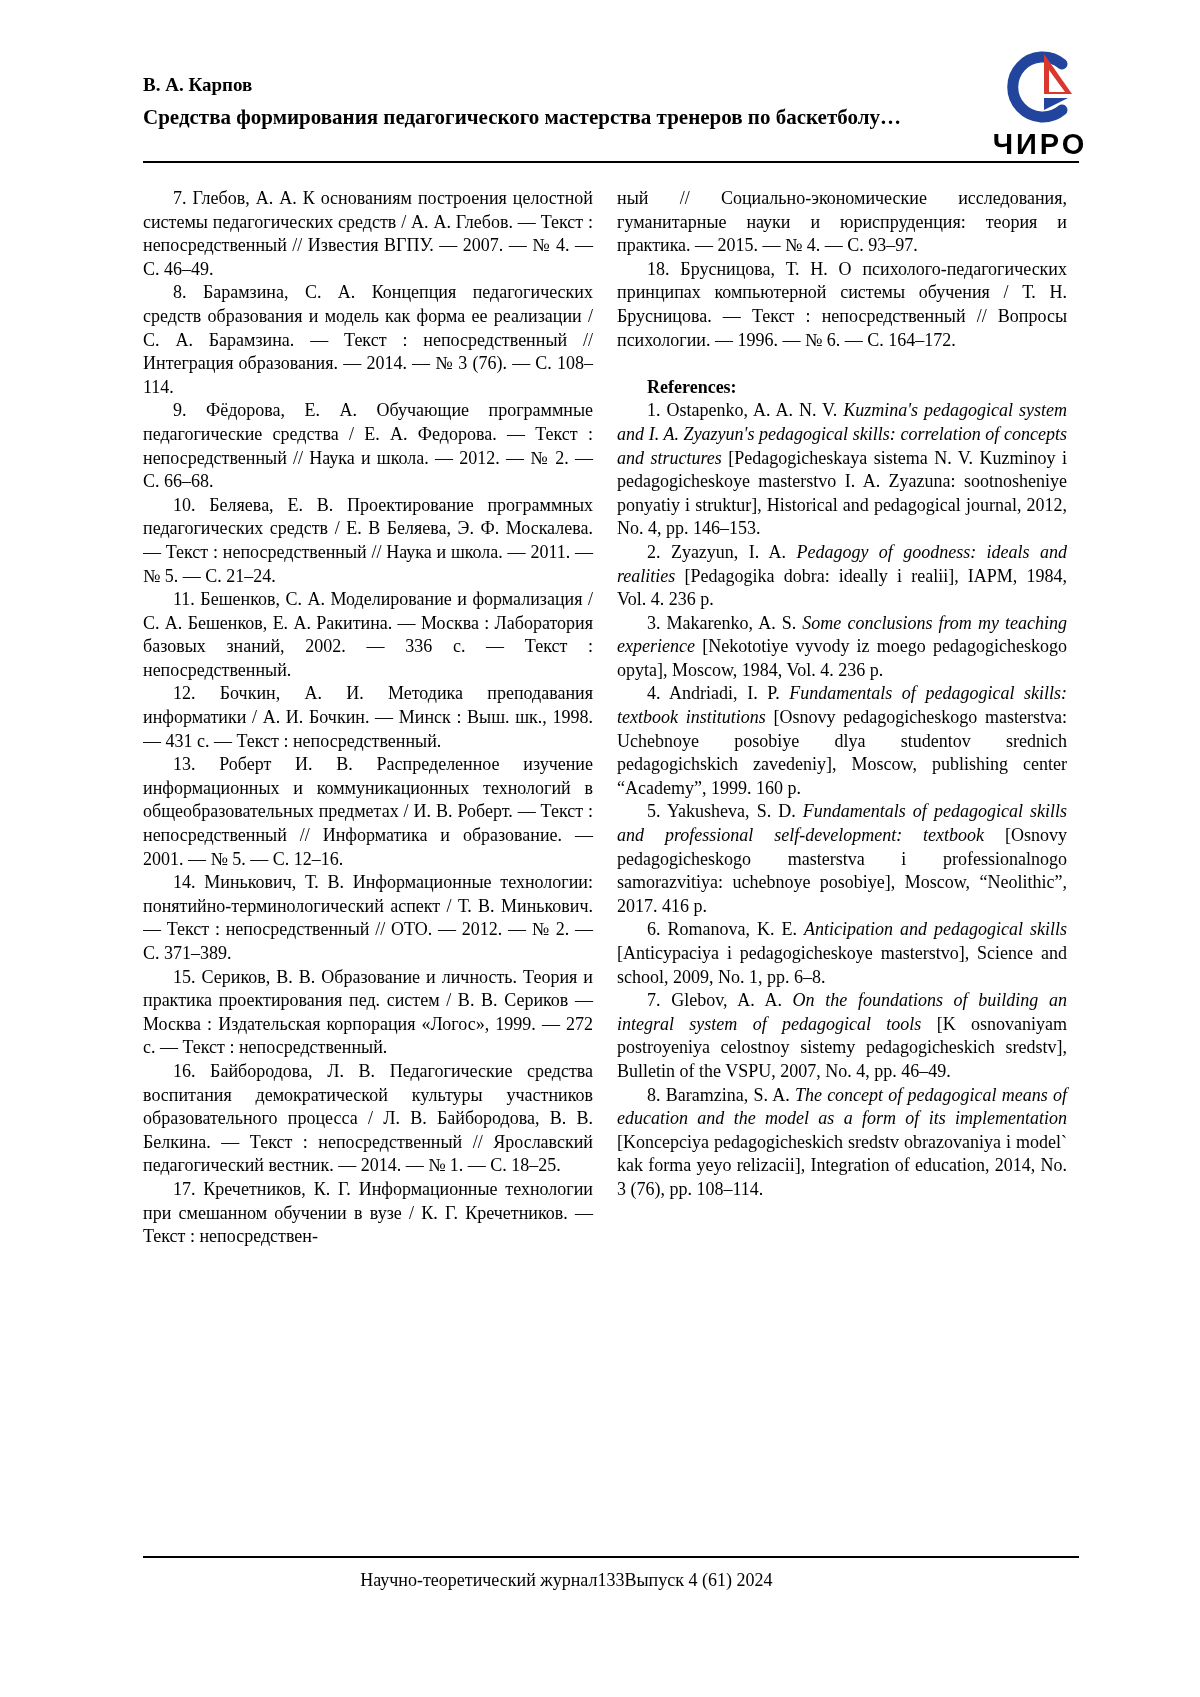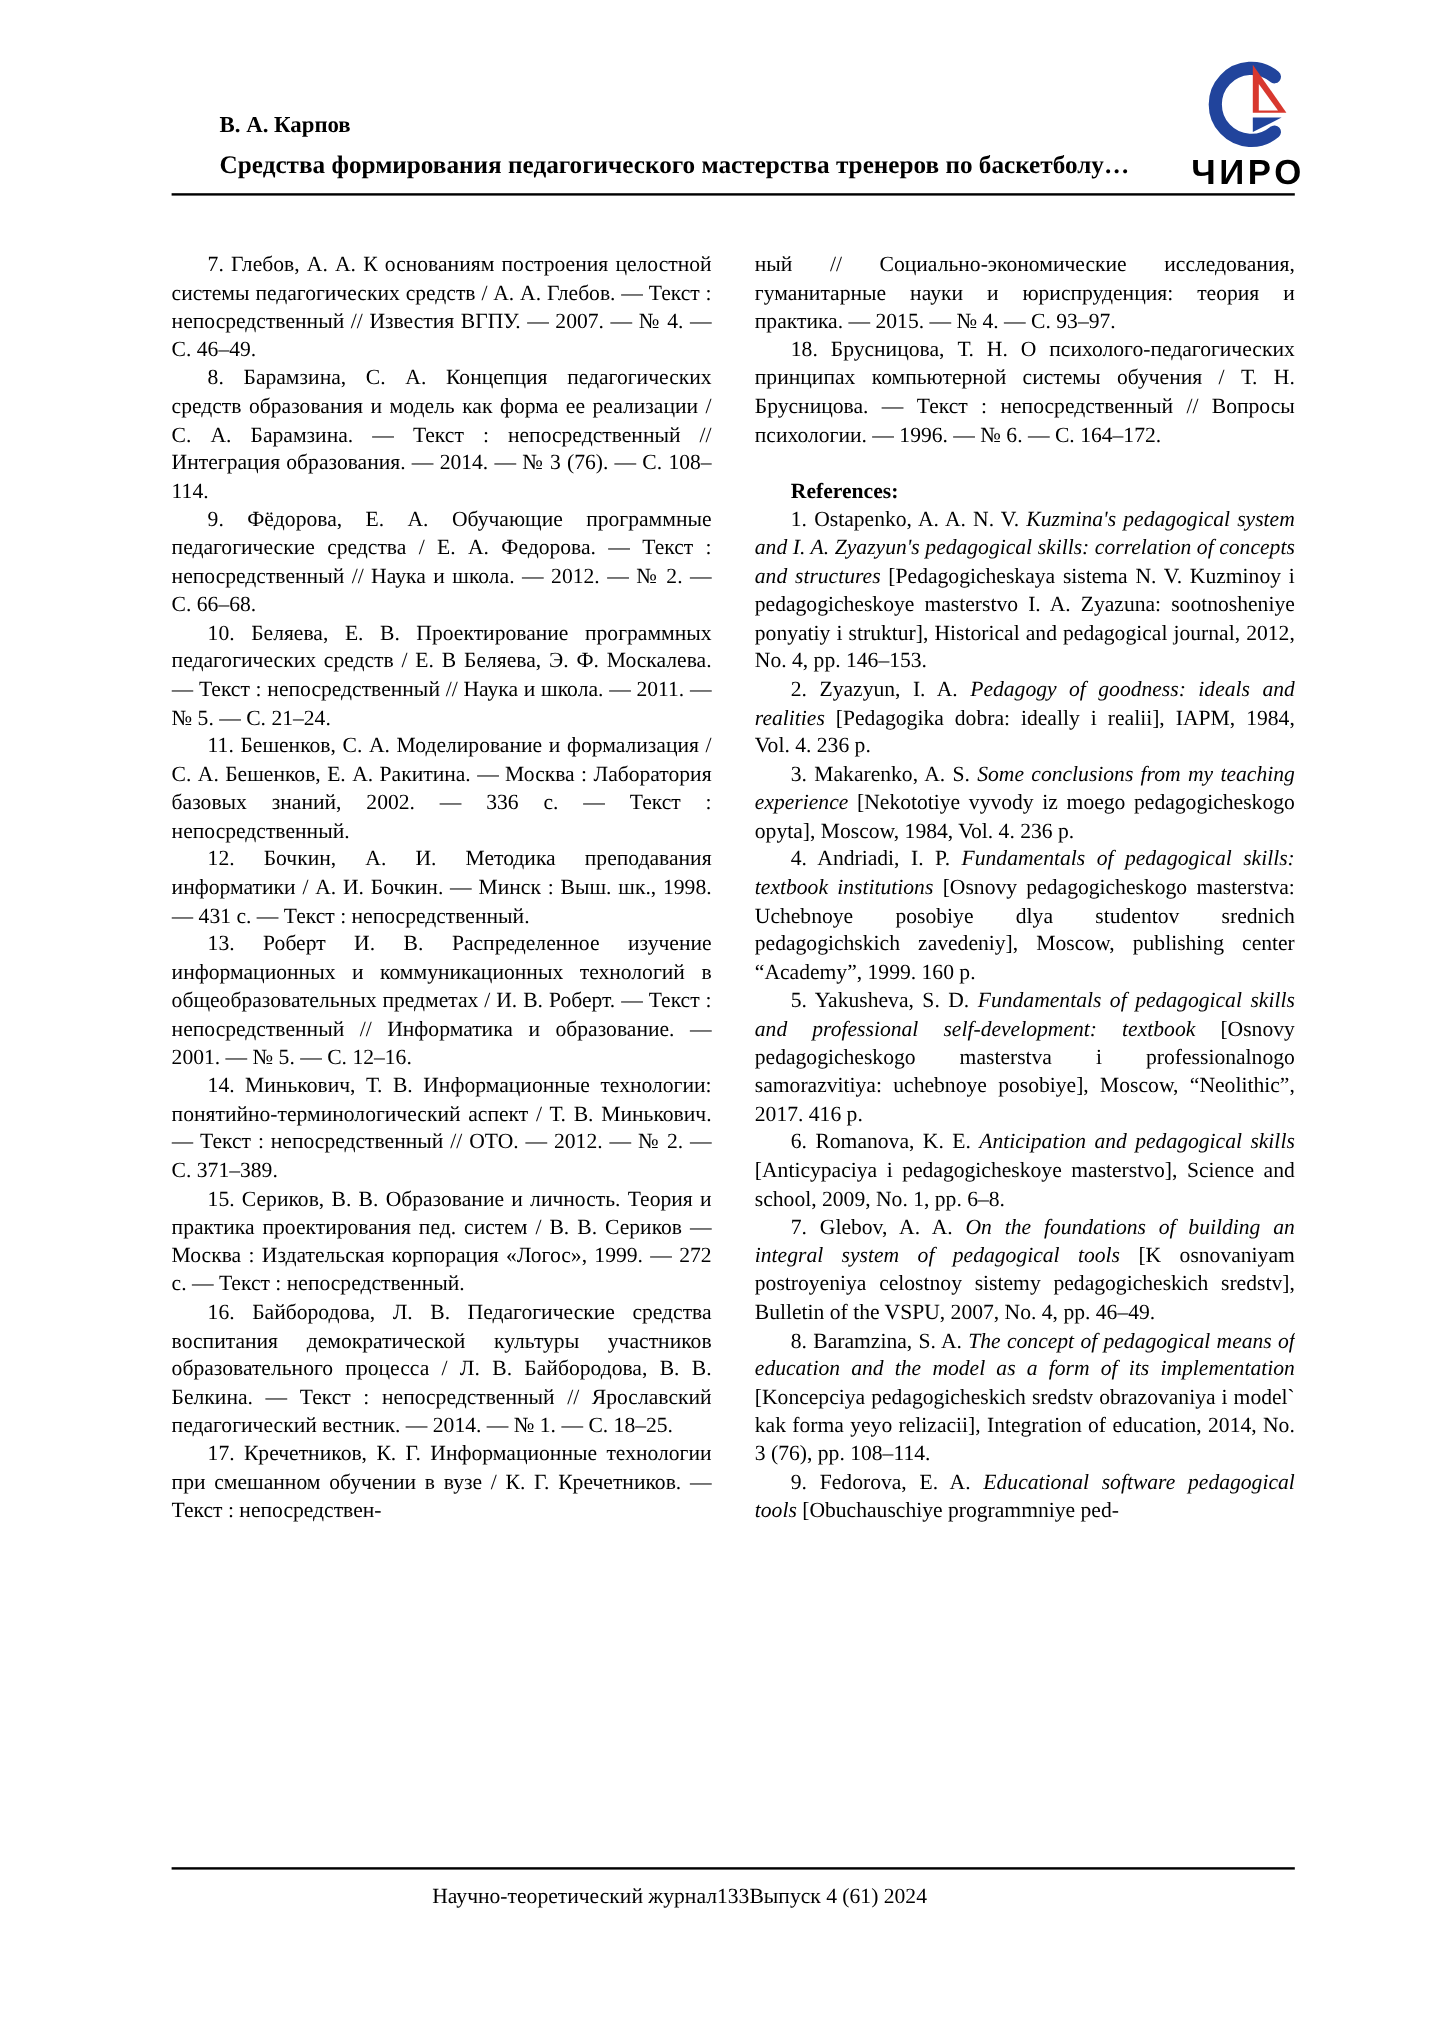--- a/index.html
+++ b/index.html
@@ -6,39 +6,39 @@
   html, body { background: #ffffff; }
   body {
     width: 1200px; height: 1697px;
     font-family: "Liberation Serif", serif;
     color: #000;
     position: relative;
   }
   .page { position: absolute; inset: 0; width: 1200px; height: 1697px; background: #fff; overflow: hidden; }
 
   
-  .header-block { position: absolute; left: 143px; top: 92px; width: 800px; margin-left: 40px; }
+  .header-block { position: absolute; left: 143px; top: 72px; width: 800px; }
   .author-line { font-weight: bold; font-size: 19px; line-height: 26px; }
   .title-line { font-weight: bold; font-size: 21px; line-height: 26px; margin-top: 6px; }
 
   .logo { position: absolute; left: 985px; top: 48px; width: 110px; text-align: center; }
   .logo-emblem { display: block; margin: 0 auto; }
   .logo-text {
     display: block; margin-top: 2px;
     font-family: "Liberation Sans", sans-serif;
     font-weight: bold; font-size: 29px; letter-spacing: 3px;
     color: #000000;
   }
 
   .rule-top { position: absolute; left: 143px; top: 161px; width: 936px; border-top: 2px solid #000; }
 
   
   .columns {
-    position: absolute; left: 143px; top: 209px; width: 936px; height: 1360px;
-    display: flex; gap: 36px; overflow: hidden;
+    position: absolute; left: 143px; top: 187px; width: 936px; height: 1360px;
+    display: flex; gap: 24px; overflow: hidden;
   }
   .col {
     width: 450px; text-align: justify;
     font-size: 18px; line-height: 23.6px;
   }
   .para { text-indent: 30px; }
   .para.no-indent { text-indent: 0; }
   .para.bold { font-weight: bold; }
   .para.space-before { margin-top: 23.6px; }
   .italic { font-style: italic; }
@@ -95,21 +95,20 @@
         <p class="para"><span>18. Брусницова, Т. Н. О психолого-педагогических принципах компьютерной системы обучения / Т. Н. Брусницова. — Текст : непосредственный // Вопросы психологии. — 1996. — № 6. — С. 164–172.</span></p>
         <p class="para bold space-before"><span>References:</span></p>
         <p class="para"><span>1. Ostapenko, A. A. N. V. </span><span class="italic">Kuzmina's pedagogical system and I. A. Zyazyun's pedagogical skills: correlation of concepts and structures</span><span> [Pedagogicheskaya sistema N. V. Kuzminoy i pedagogicheskoye masterstvo I. A. Zyazuna: sootnosheniye ponyatiy i struktur], Historical and pedagogical journal, 2012, No. 4, pp. 146–153.</span></p>
         <p class="para"><span>2. Zyazyun, I. A. </span><span class="italic">Pedagogy of goodness: ideals and realities</span><span> [Pedagogika dobra: ideally i realii], IAPM, 1984, Vol. 4. 236 p.</span></p>
         <p class="para"><span>3. Makarenko, A. S. </span><span class="italic">Some conclusions from my teaching experience</span><span> [Nekototiye vyvody iz moego pedagogicheskogo opyta], Moscow, 1984, Vol. 4. 236 p.</span></p>
         <p class="para"><span>4. Andriadi, I. P. </span><span class="italic">Fundamentals of pedagogical skills: textbook institutions</span><span> [Osnovy pedagogicheskogo masterstva: Uchebnoye posobiye dlya studentov srednich pedagogichskich zavedeniy], Moscow, publishing center “Academy”, 1999. 160 p.</span></p>
         <p class="para"><span>5. Yakusheva, S. D. </span><span class="italic">Fundamentals of pedagogical skills and professional self-development: textbook</span><span> [Osnovy pedagogicheskogo masterstva i professionalnogo samorazvitiya: uchebnoye posobiye], Moscow, “Neolithic”, 2017. 416 p.</span></p>
         <p class="para"><span>6. Romanova, K. E. </span><span class="italic">Anticipation and pedagogical skills</span><span> [Anticypaciya i pedagogicheskoye masterstvo], Science and school, 2009, No. 1, pp. 6–8.</span></p>
         <p class="para"><span>7. Glebov, A. A. </span><span class="italic">On the foundations of building an integral system of pedagogical tools</span><span> [K osnovaniyam postroyeniya celostnoy sistemy pedagogicheskich sredstv], Bulletin of the VSPU, 2007, No. 4, pp. 46–49.</span></p>
         <p class="para"><span>8. Baramzina, S. A. </span><span class="italic">The concept of pedagogical means of education and the model as a form of its implementation</span><span> [Koncepciya pedagogicheskich sredstv obrazovaniya i model` kak forma yeyo relizacii], Integration of education, 2014, No. 3 (76), pp. 108–114.</span></p>
-        <p class="para"><span>9. Fedorova, E. A. </span><span class="italic">Educational software pedagogical tools</span><span> [Obuchauschiye programmniye ped-</span></p>
       </div>
   </div>
 
   <div class="rule-bottom"></div>
 
   <div class="footer">
     <span class="f-left">Научно-теоретический журнал</span>
     <span class="f-center">133</span>
     <span class="f-right">Выпуск 4 (61) 2024</span>
   </div>

